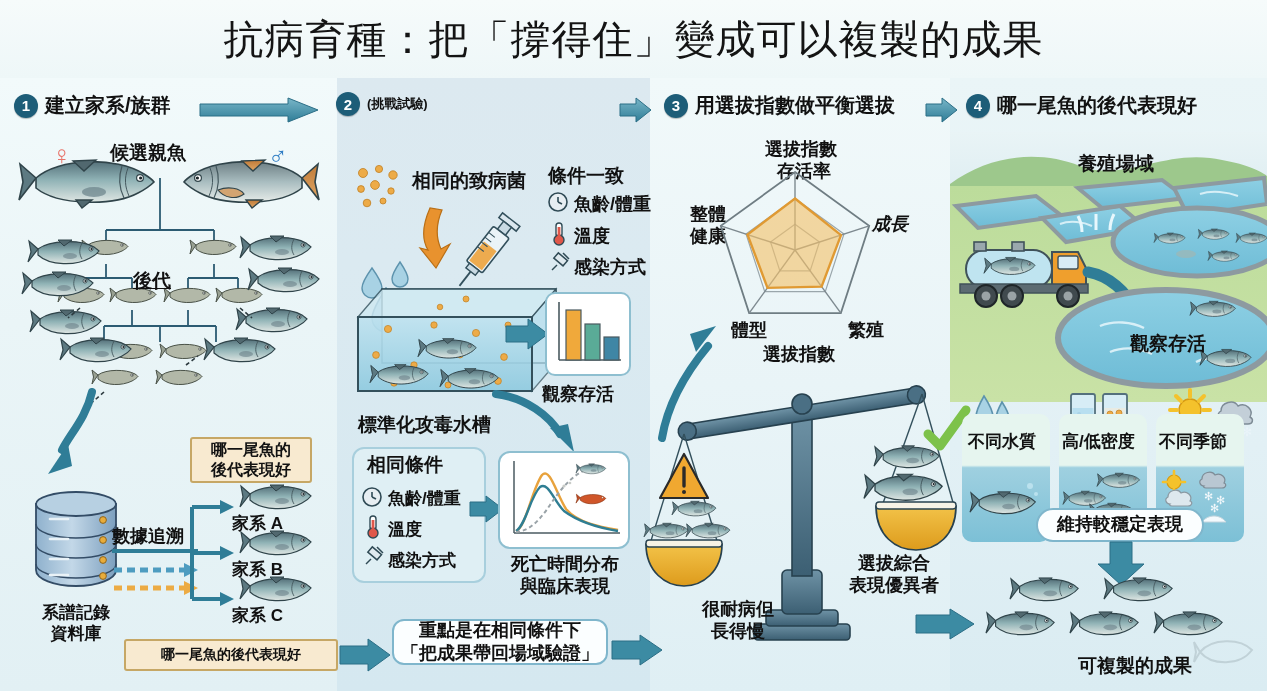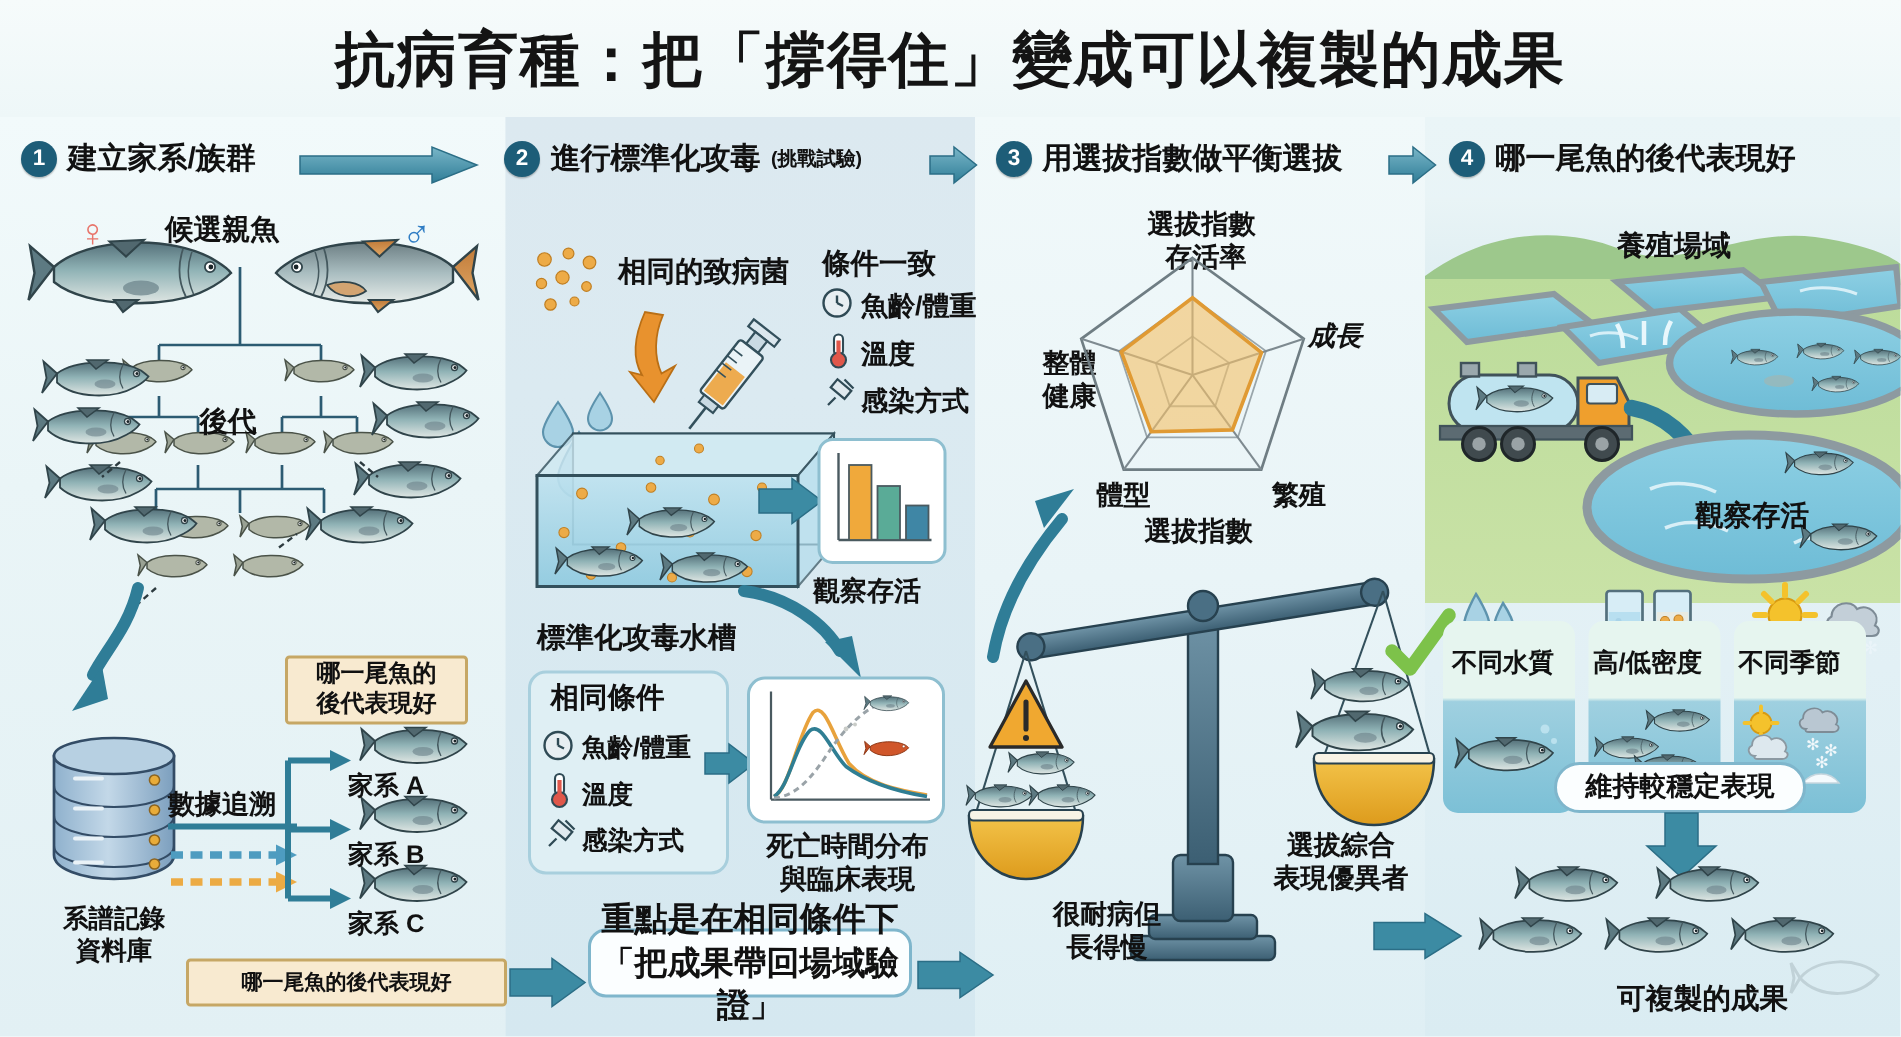--- a/index.html
+++ b/index.html
@@ -18,21 +18,21 @@
   .band3 { left: 650px; width: 300px; background: linear-gradient(180deg,#f1f9fa 0%,#e9f4f7 50%,#dfeff4 100%); }
   .band4 { left: 950px; width: 317px; background: linear-gradient(180deg,#eaf5f7 0%,#e2f0f5 60%,#daecf2 100%); }
 
   
   #titlebar {
     position: absolute; left: 0; top: 0; width: 1267px; height: 78px;
     background: linear-gradient(180deg,#f6fbfb 0%,#eef7f8 100%);
     display: flex; align-items: center; justify-content: center;
   }
   #title {
-    font-size: 40px; font-weight: bold; color: #141414;
+    font-size: 40px; font-weight: normal; color: #141414;
     letter-spacing: 1px; white-space: nowrap;
   }
 
   
   #steps {
     position: absolute; left: 0; top: 86px; width: 1267px; height: 38px;
   }
   .step { position: absolute; display: flex; align-items: center; gap: 7px; }
   .step-num {
     width: 24px; height: 24px; border-radius: 50%;
@@ -92,21 +92,20 @@
           <linearGradient id="ag1" x1="0" y1="0" x2="0" y2="1">
         <stop offset="0" stop-color="#79b6c8"></stop>
             <stop offset="1" stop-color="#2f7d97"></stop>
           </linearGradient>
         </defs>
       <path d="M0,6 L88,6 L88,0 L118,12 L88,24 L88,18 L0,18 Z" fill="url(#ag1)" stroke="#2b6e86" stroke-width="1"></path>
     </svg>
 
     <div class="step" style="left:336px; top:6px;">
       <div class="step-num">2</div>
-      <div class="step-label">進行標準化攻毒</div>
       <div class="step-sub">(挑戰試驗)</div>
     </div>
 
     <svg class="stepmark" style="left:620px; top:12px;" width="32" height="24">
       <path d="M0,6 L16,6 L16,0 L31,12 L16,24 L16,18 L0,18 Z" fill="url(#ag1)" stroke="#2b6e86" stroke-width="1"></path>
     </svg>
 
     <div class="step" style="left:664px; top:6px;">
       <div class="step-num">3</div>
       <div class="step-label">用選拔指數做平衡選拔</div>
@@ -508,37 +507,37 @@
           <circle cx="64" cy="33" r="1.6"></circle>
           <circle cx="70" cy="30" r="1.3"></circle>
         </g>
     </svg>
   </div>
   <div class="lbl" style="left:500px; top:554px; font-size:18px; text-align:center; width:130px; line-height:1.22;">
     <span>死亡時間分布</span><br>
     <span>與臨床表現</span>
   </div>
 
-  <div class="callout-white" style="left:392px; top:619px; width:216px; height:46px; font-size:22px;">
+  <div class="callout-white" style="left:392px; top:619px; width:216px; height:46px; font-size:18px;">
     <div>
       <span>重點是在相同條件下</span><br>
       <span>「把成果帶回場域驗證」</span>
     </div>
   </div>
 
   <svg class="abs" style="left:612px; top:634px;" width="52" height="32">
     <path d="M0,7 L28,7 L28,1 L50,16 L28,31 L28,25 L0,25 Z" fill="#3c8ba3" stroke="#2b6e86" stroke-width="1"></path>
   </svg>
 
   <div class="lbl" style="left:765px; top:137px; font-size:18px;">選拔指數</div>
   <div class="lbl" style="left:777px; top:159px; font-size:18px;">存活率</div>
   <div class="lbl" style="left:872px; top:212px; font-size:18px;font-style:italic;">成長</div>
   <div class="lbl" style="left:848px; top:318px; font-size:18px;">繁殖</div>
   <div class="lbl" style="left:731px; top:318px; font-size:18px;">體型</div>
-  <div class="lbl" style="left:690px; top:204px; font-size:18px; width:46px; text-align:center; line-height:1.2;margin-top:28px;">整體<br>健康</div>
+  <div class="lbl" style="left:690px; top:204px; font-size:18px; width:46px; line-height:1.2;">整體<br>健康</div>
   <div class="lbl" style="left:763px; top:342px; font-size:18px;">選拔指數</div>
 
   <svg class="abs" style="left:700px; top:168px;" width="190" height="170">
     <g id="radar-geo">
         <polygon points="95,56.26 119.48019472943724,74.04590256478886 110.12959239400826,102.82409743521114 79.87040760599174,102.82409743521114 70.51980527056274,74.04590256478886" fill="none" stroke="#9aa6ab" stroke-width="1.2"></polygon>
         <polygon points="95,30.519999999999996 143.9603894588745,66.09180512957771 125.25918478801651,123.64819487042229 64.74081521198349,123.64819487042229 46.03961054112549,66.09180512957771" fill="none" stroke="#9aa6ab" stroke-width="1.2"></polygon>
         <polygon points="95,4 169.18240827102198,57.896674438754104 140.84724967881291,145.1033255612459 49.152750321187106,145.1033255612459 20.817591728978016,57.89667443875411" fill="none" stroke="#6f7d83" stroke-width="1.8"></polygon>
         <line x1="95" y1="82" x2="95" y2="4" stroke="#7e8a90" stroke-width="1.4"></line>
         <line x1="95" y1="82" x2="169.18240827102198" y2="57.896674438754104" stroke="#7e8a90" stroke-width="1.4"></line>
         <line x1="95" y1="82" x2="140.84724967881291" y2="145.1033255612459" stroke="#7e8a90" stroke-width="1.4"></line>

